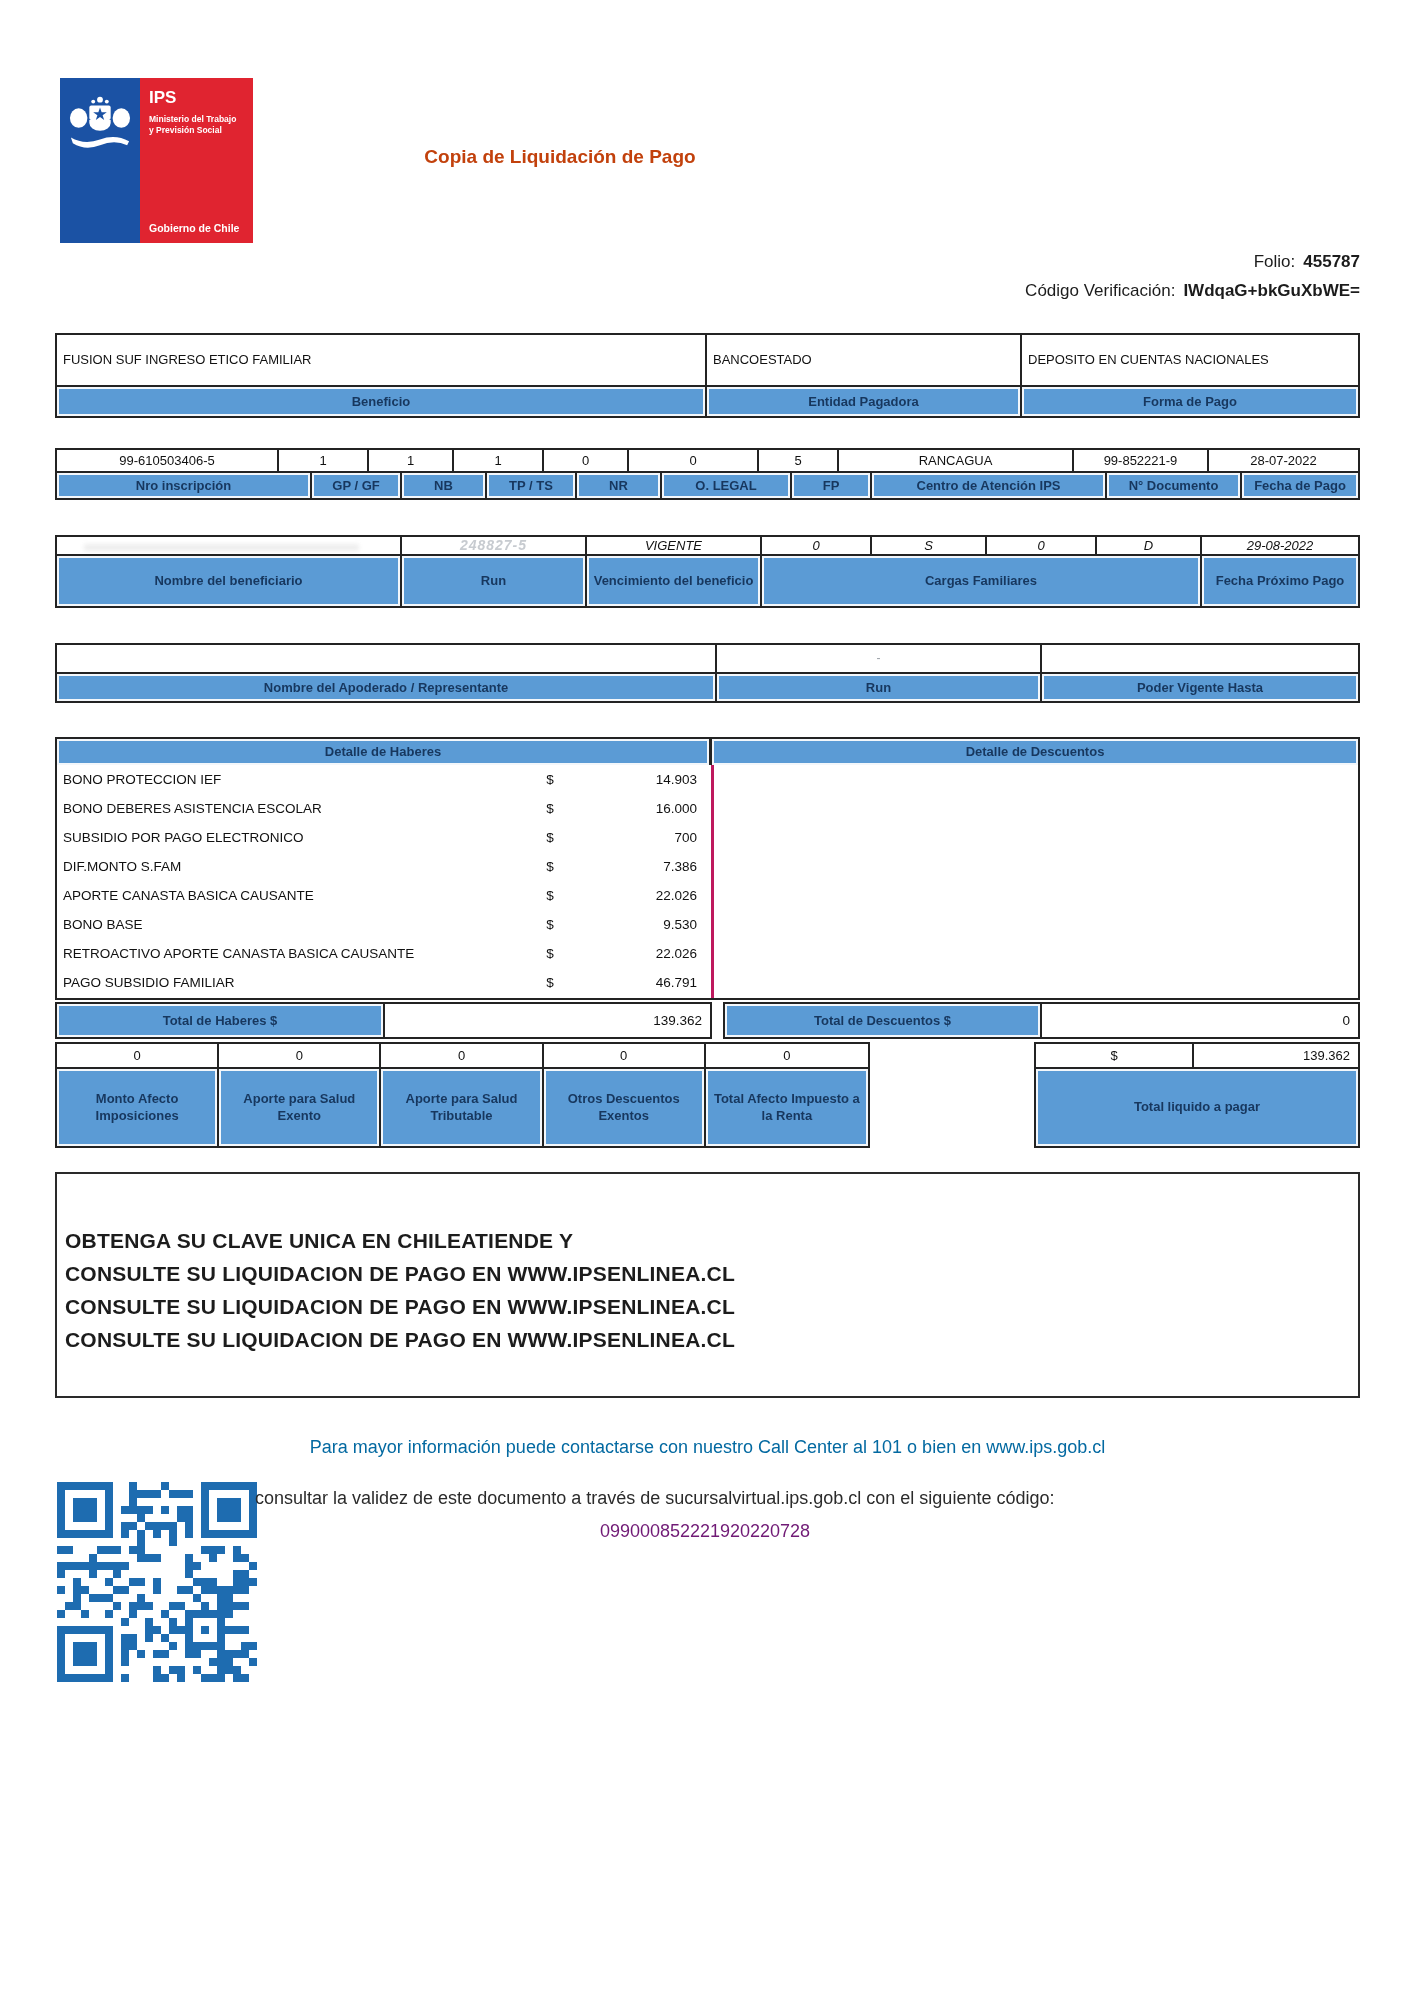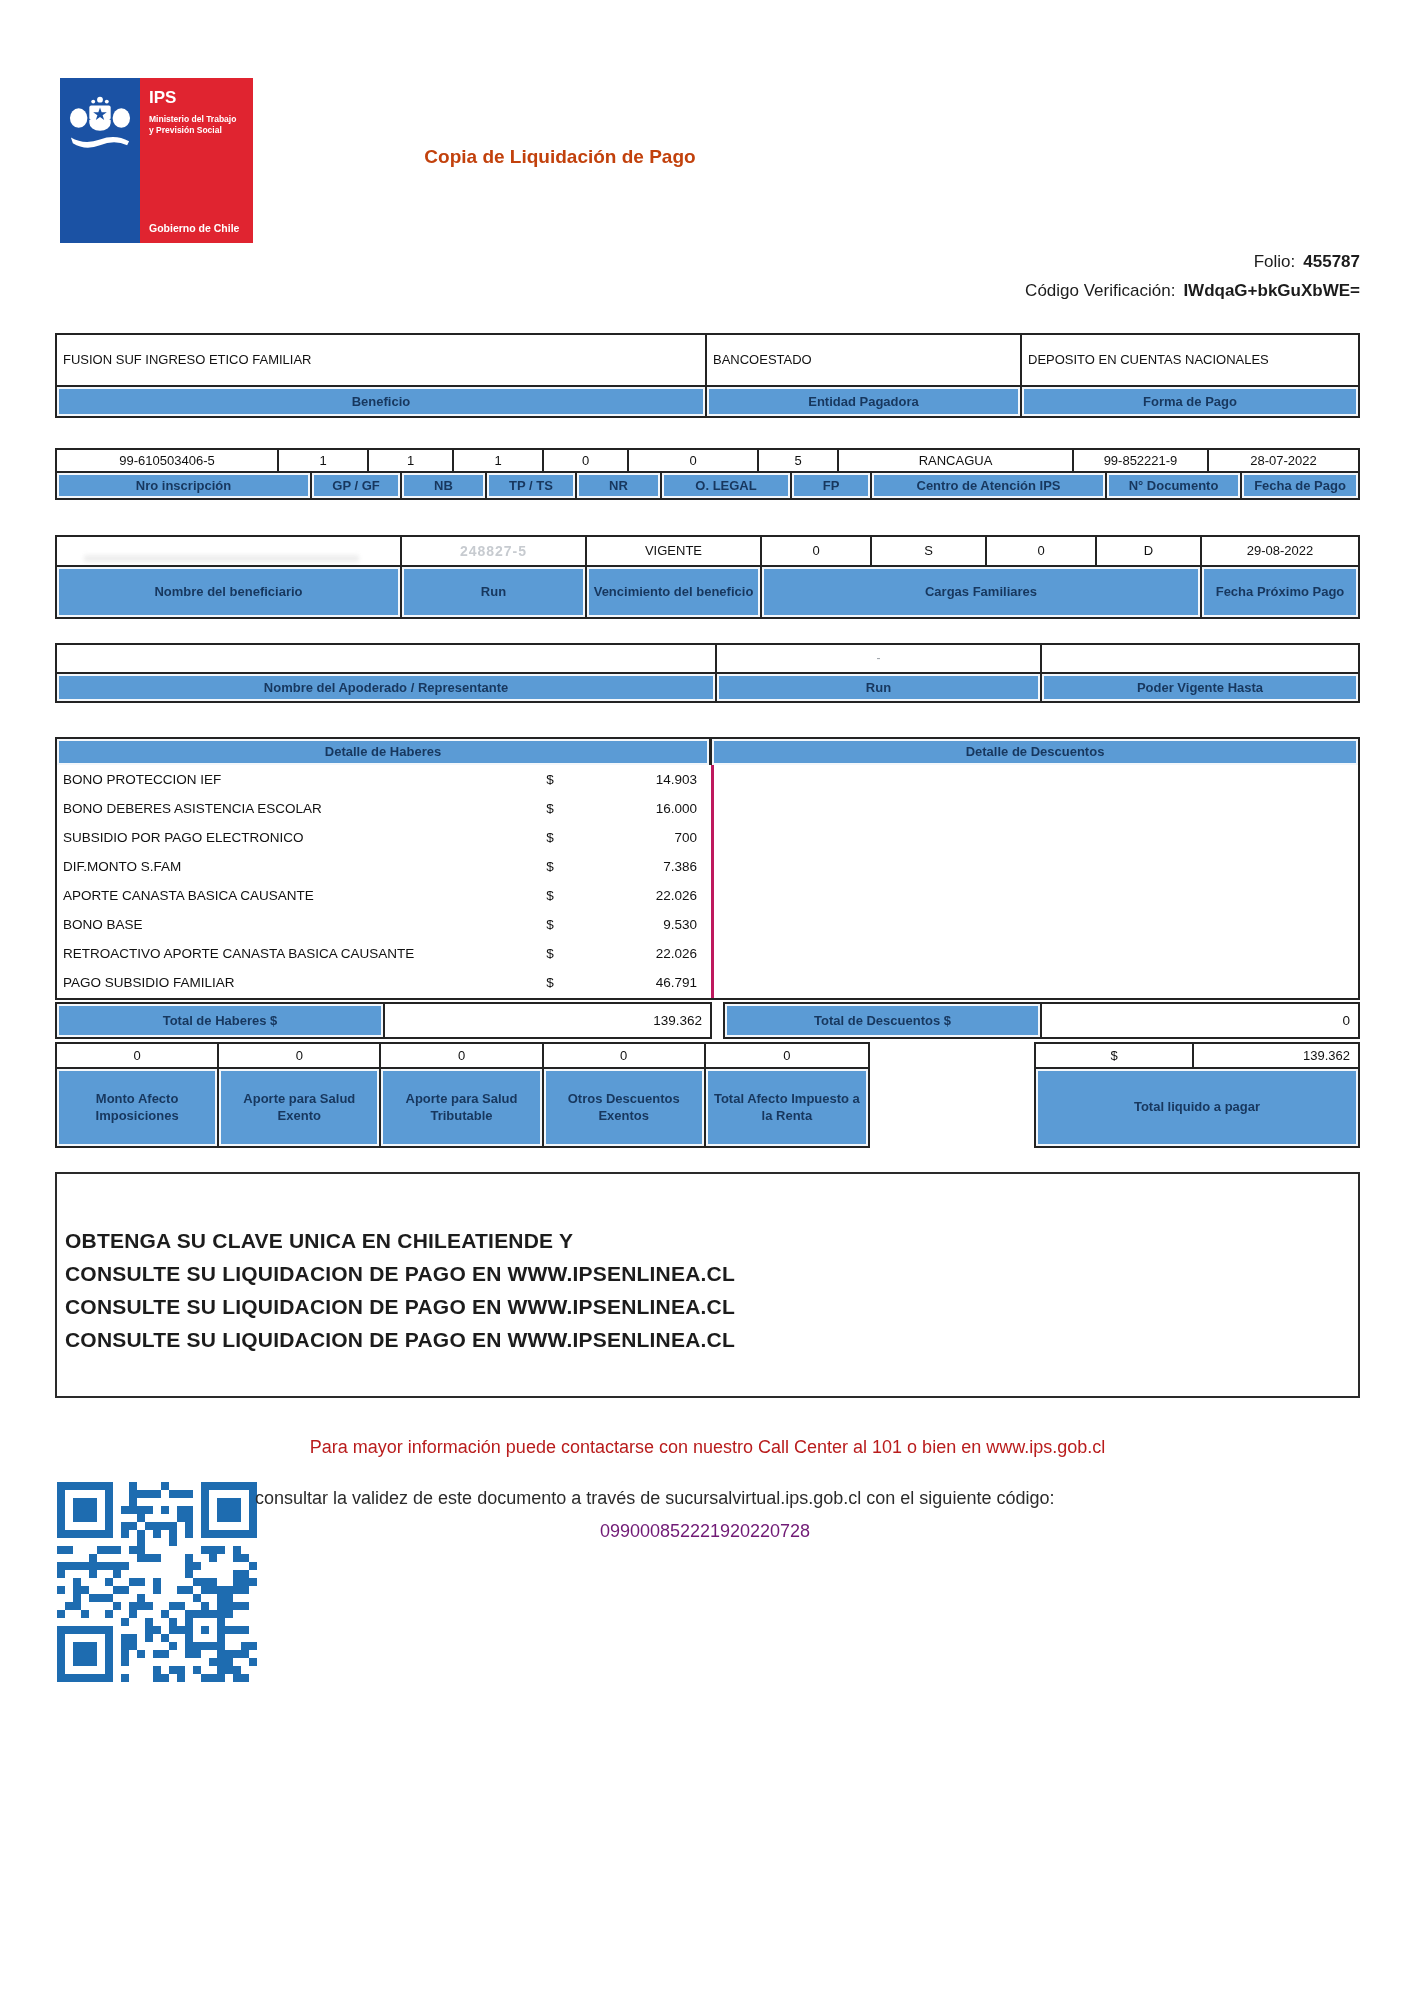--- a/index.html
+++ b/index.html
@@ -76,21 +76,21 @@
   .sv.rightal{justify-content:flex-end;padding-right:8px;}
 
   
   .notice{position:absolute;left:55px;top:1172px;width:1305px;height:226px;
           border:2px solid #2a2a2a;box-sizing:border-box;padding:50px 10px 0 8px;}
   .notice p{margin:0;font-size:21px;font-weight:bold;line-height:33px;color:#1c1c1c;
             letter-spacing:.2px;}
 
   
   .f-line1{position:absolute;left:55px;top:1437px;width:1305px;text-align:center;
-           font-size:18px;color:#b91c1c;}
+           font-size:18px;color:#0369a1;}
   .f-line2{position:absolute;left:255px;top:1488px;width:1110px;font-size:18px;color:#2b2b2b;}
   .f-code{position:absolute;left:255px;top:1521px;width:900px;text-align:center;
           font-size:18px;color:#701a75;}
   .qr{position:absolute;left:57px;top:1482px;width:200px;height:200px;}
 </style>
 </head>
 <body>
 
 <div class="page">
 
@@ -162,21 +162,21 @@
       <div class="cell hd bR" style="width:85px;">NR</div>
       <div class="cell hd bR" style="width:130px;">O. LEGAL</div>
       <div class="cell hd bR" style="width:80px;">FP</div>
       <div class="cell hd bR" style="width:235px;">Centro de Atención IPS</div>
       <div class="cell hd bR" style="width:135px;">N° Documento</div>
       <div class="cell hd" style="flex:1;">Fecha de Pago</div>
     </div>
   </div>
 
   <div class="tbl" style="top:535px;">
-    <div class="trow" style="height:30px;">
+    <div class="trow" style="height:19px;font-style:italic;">
       <div class="cell bR bB" style="width:345px;position:relative;">
         <span></span>
         <div class="smudge"></div>
       </div>
       <div class="cell bR bB faint" style="width:185px;">248827-5</div>
       <div class="cell bR bB" style="width:175px;">VIGENTE</div>
       <div class="cell bR bB" style="width:110px;">0</div>
       <div class="cell bR bB" style="width:115px;">S</div>
       <div class="cell bR bB" style="width:110px;">0</div>
       <div class="cell bR bB" style="width:105px;">D</div>

